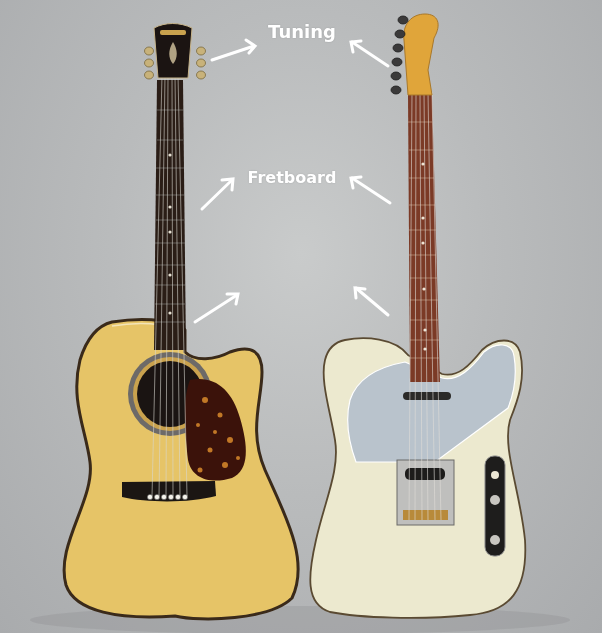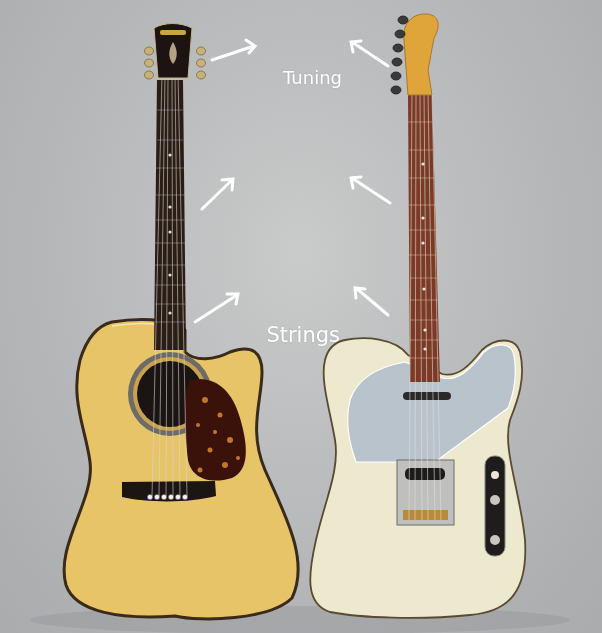--- a/index.html
+++ b/index.html
@@ -1,21 +1,21 @@
 <!DOCTYPE html>
 <html><head>
 <meta charset="utf-8">
 <style>
   html,body{margin:0;padding:0;}
   body{width:602px;height:633px;overflow:hidden;font-family:"DejaVu Sans","Liberation Sans",sans-serif;}
   .scene{position:relative;width:602px;height:633px;
     background:radial-gradient(ellipse at 50% 40%, #c9cbcb 0%, #b9bbbc 45%, #a9abad 100%);}
   .scene svg{position:absolute;left:0;top:0;}
-  .label{position:absolute;color:#fff;font-weight:normal;text-align:right;white-space:nowrap;
-    text-shadow:0 0 2px rgba(0,0,0,0.15);margin-top:46px;}
+  .label{position:absolute;color:#fff;font-weight:bold;text-align:center;white-space:nowrap;
+    text-shadow:0 0 2px rgba(0,0,0,0.15);}
   .lbl-tuning{left:262px;top:18px;width:80px;font-size:18px;line-height:27px;}
   .lbl-fret{left:240px;top:168px;width:104px;font-size:16px;}
   .lbl-strings{left:250px;top:277px;width:90px;font-size:21px;}
 </style>
 </head>
 <body>
 
 <div class="scene">
   <svg width="602" height="633" viewBox="0 0 602 633">
 
@@ -191,14 +191,14 @@
       <g>
           <line x1="388" y1="315" x2="356" y2="288"></line>
           <polyline points="356,298 355,288 365,289"></polyline>
         </g>
     </g>
   </svg>
 
   <div class="label lbl-tuning">
     <div>Tuning</div>
   </div>
-  <div class="label lbl-strings">Strings</div>
+  <div class="label lbl-fret">Fretboard</div>
 </div>
 
 </body></html>

